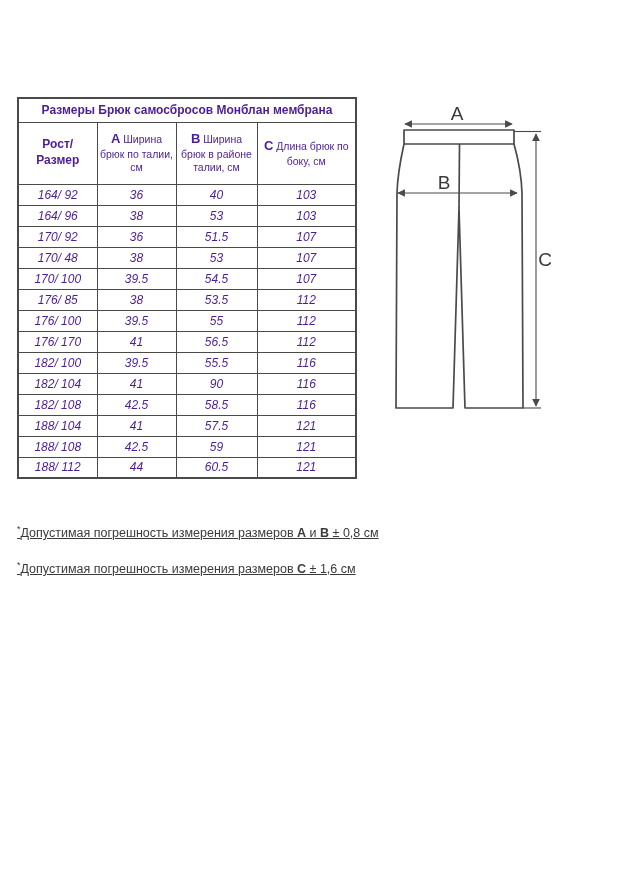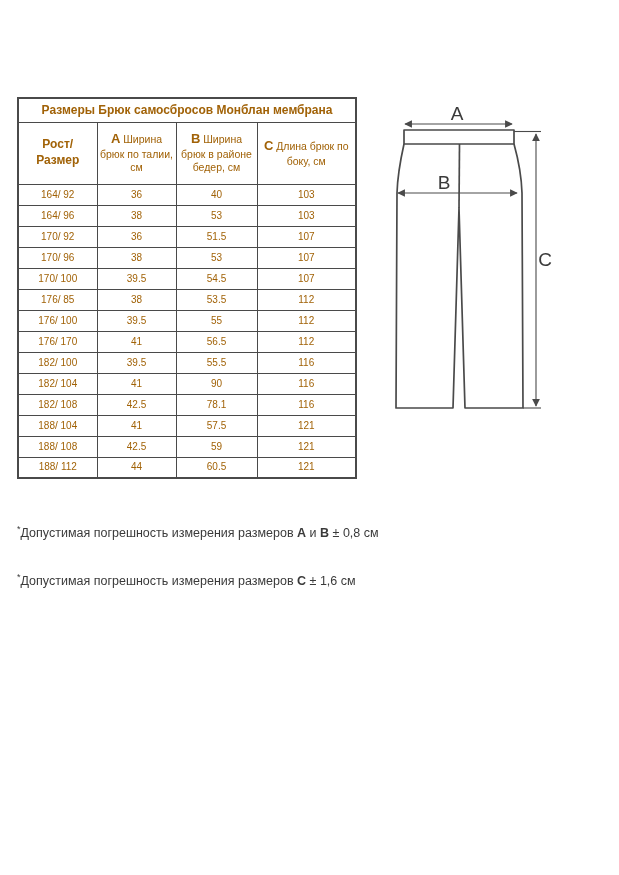--- a/index.html
+++ b/index.html
@@ -13,21 +13,21 @@
     overflow:hidden;
   }
 
   
   table.size-table {
     position:absolute; left:17px; top:97px;
     width:338px;
     border-collapse:collapse;
     table-layout:fixed;
     border:2px solid #4a4a4a;
-    color:#a16207;
+    color:#4c1d95;
   }
   table.size-table th, table.size-table td {
     border:1px solid #4a4a4a;
     text-align:center;
     vertical-align:middle;
     padding:1px 2px;
   }
   th.table-title {
     height:24px;
     font-size:12px;
@@ -37,22 +37,23 @@
   tr.col-headers th {
     height:62px;
     font-size:10.5px;
     font-weight:normal;
     line-height:1.3;
   }
   tr.col-headers th.size-col { font-size:12px; font-weight:bold; }
   tr.col-headers .letter { font-weight:bold; font-size:13px; }
   table.size-table td {
     height:21px;
-    font-size:10px;
+    font-size:12px;
     line-height:1;
+    font-style:italic;
   }
   col.c-size { width:79px; }
   col.c-a    { width:79px; }
   col.c-b    { width:81px; }
   col.c-c    { width:99px; }
 
   
   .diagram-svg { position:absolute; left:385px; top:95px; width:180px; height:330px; }
   .dim-label {
     font-family:"Liberation Sans", sans-serif;
@@ -60,46 +61,47 @@
     font-weight:500;
     fill:#3a3a3a;
   }
 
   
   .footnote {
     position:absolute; left:17px;
     font-size:12.5px;
     color:#3a3a3a;
     white-space:nowrap;
+    text-decoration:underline;
   }
   .footnote sup { font-size:9px; vertical-align:super; }
   .footnote b { font-weight:bold; }
   .footnote-1 { top:524px; }
-  .footnote-2 { top:572px; }
+  .footnote-2 { top:560px; }
 </style>
 </head>
 <body>
 
 <div class="page">
 
   <table class="size-table">
     <colgroup>
       <col class="c-size">
         <col class="c-a">
         <col class="c-b">
         <col class="c-c">
     </colgroup>
     <thead>
       <tr>
         <th class="table-title" colspan="4">Размеры Брюк самосбросов Монблан мембрана</th>
       </tr>
       <tr class="col-headers">
         <th class="size-col">Рост/Размер</th>
         <th><span class="letter">A</span> <span>Ширина брюк по талии, см</span></th>
-        <th><span class="letter">B</span> <span>Ширина брюк в районе бедер, см</span></th>
+        <th><span class="letter">B</span> <span>Ширина брюк в районе талии, см</span></th>
         <th><span class="letter">C</span> <span>Длина брюк по боку, см</span></th>
       </tr>
     </thead>
     <tbody>
         <tr>
           <td>164/ 92</td>
           <td>36</td>
           <td>40</td>
           <td>103</td>
         </tr>
@@ -109,21 +111,21 @@
           <td>53</td>
           <td>103</td>
         </tr>
         <tr>
           <td>170/ 92</td>
           <td>36</td>
           <td>51.5</td>
           <td>107</td>
         </tr>
         <tr>
-          <td>170/ 96</td>
+          <td>170/ 48</td>
           <td>38</td>
           <td>53</td>
           <td>107</td>
         </tr>
         <tr>
           <td>170/ 100</td>
           <td>39.5</td>
           <td>54.5</td>
           <td>107</td>
         </tr>
@@ -153,21 +155,21 @@
         </tr>
         <tr>
           <td>182/ 104</td>
           <td>41</td>
           <td>90</td>
           <td>116</td>
         </tr>
         <tr>
           <td>182/ 108</td>
           <td>42.5</td>
-          <td>78.1</td>
+          <td>58.5</td>
           <td>116</td>
         </tr>
         <tr>
           <td>188/ 104</td>
           <td>41</td>
           <td>57.5</td>
           <td>121</td>
         </tr>
         <tr>
           <td>188/ 108</td>

